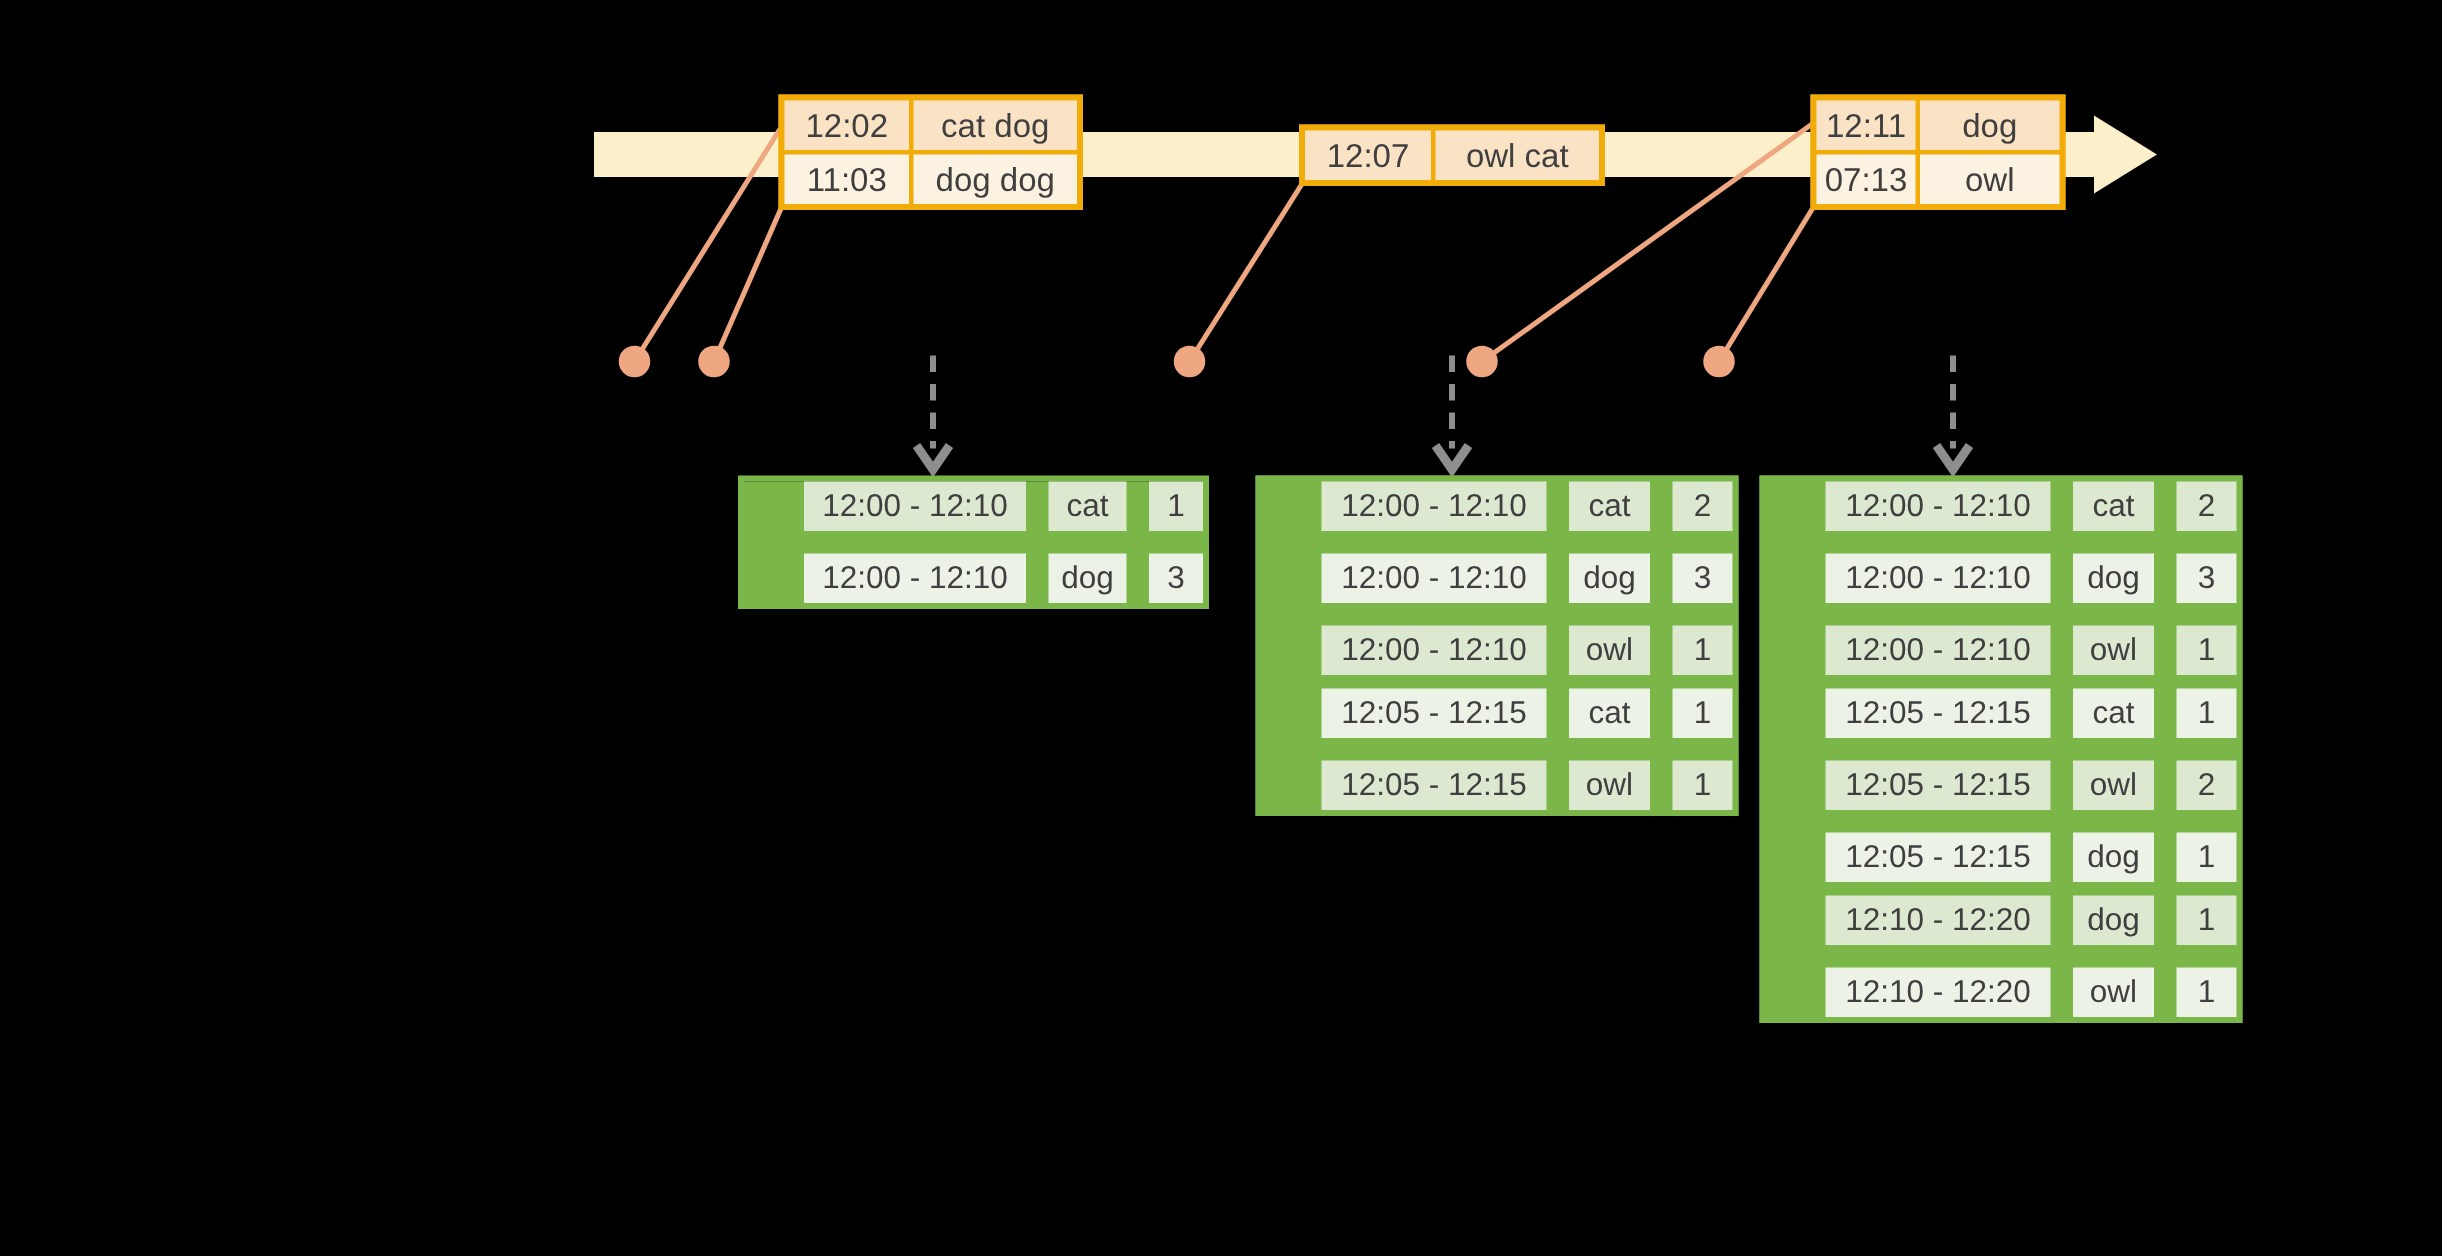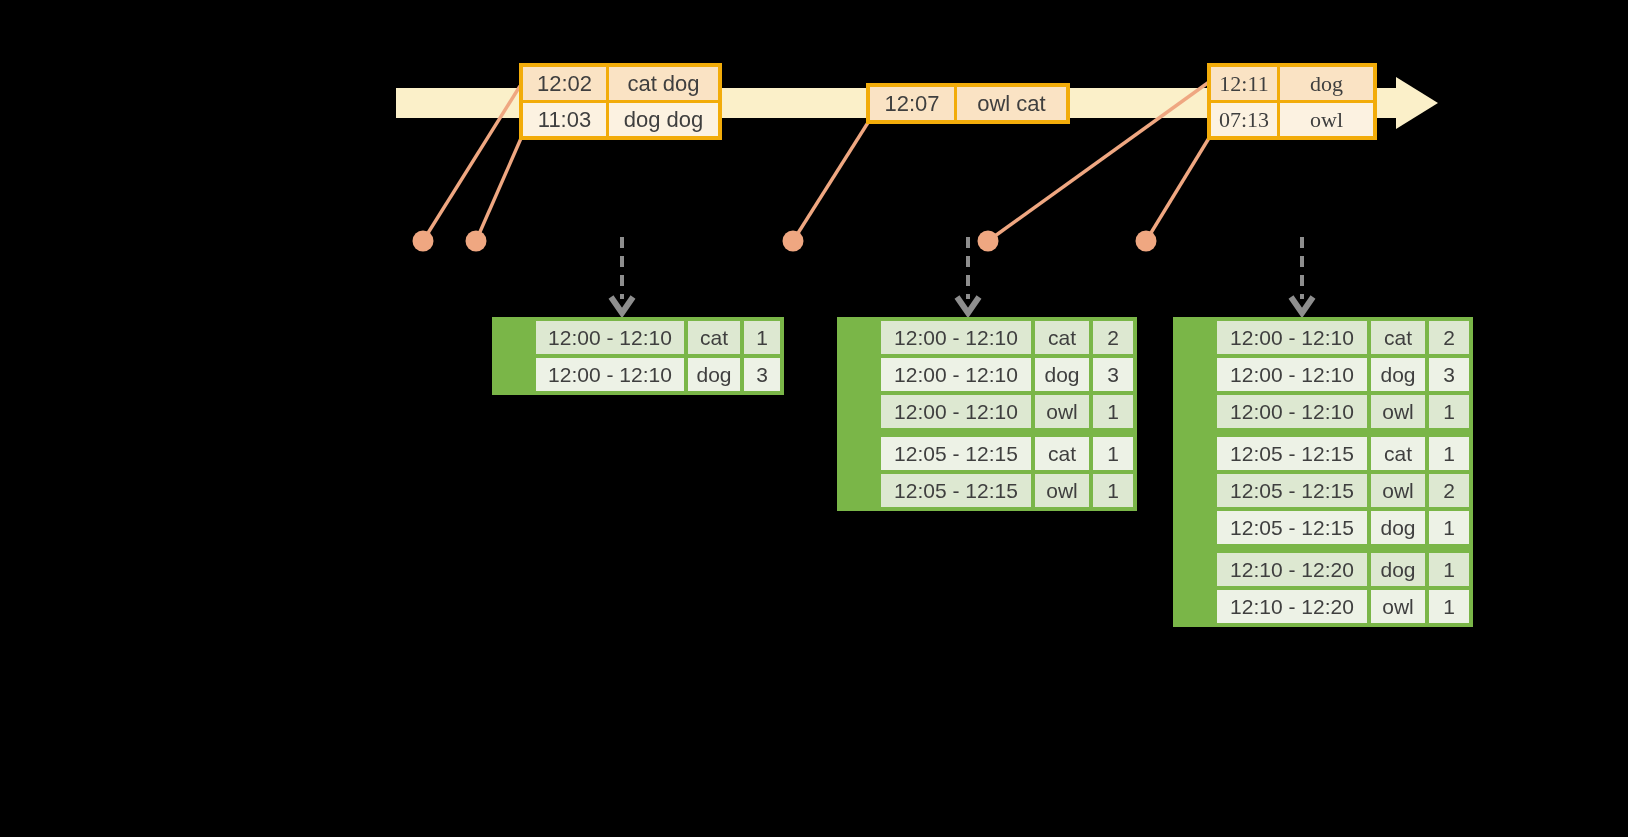--- a/index.html
+++ b/index.html
@@ -38,37 +38,37 @@
   .trigger-shaft{stroke:var(--trigger-arrow);stroke-width:4;stroke-dasharray:11 8;}
   .trigger-head{stroke:var(--trigger-arrow);stroke-width:6;fill:none;}
   
   .etable{
     position:absolute;display:grid;gap:3px;
     background:var(--event-border);border:4px solid var(--event-border);
     z-index:3;
   }
   #etable1{left:519px;top:63px;grid-template-columns:83px 109px;grid-auto-rows:33px;text-align:center;}
   #etable2{left:866px;top:83px;grid-template-columns:84px 109px;grid-auto-rows:33px;}
-  #etable3{left:1207px;top:63px;grid-template-columns:66px 93px;grid-auto-rows:33px;font-family:Liberation Serif, serif;}
+  #etable3{left:1207px;top:63px;grid-template-columns:66px 93px;grid-auto-rows:33px;}
   .ecell{
     display:flex;align-items:center;justify-content:center;
     font-size:22px;color:var(--text);white-space:nowrap;
   }
   .ecell.dark{background:var(--event-row-dark);}
   .ecell.light{background:var(--event-row-light);}
   
   .rtable{
     position:absolute;display:flex;flex-direction:column;gap:9px;
     background:var(--result-border);border:4px solid var(--result-border);
     z-index:3;
   }
   #rtable1{left:492px;top:317px;}
   #rtable2{left:837px;top:317px;}
   #rtable3{left:1173px;top:317px;}
-  .rgroup{display:grid;gap:4px;background:var(--result-border);padding-left:40px;}
+  .rgroup{display:grid;gap:15px;background:var(--result-border);padding-left:40px;}
   #rtable1 .rgroup{grid-template-columns:148px 52px 36px;}
   #rtable2 .rgroup{grid-template-columns:150px 54px 40px;}
   #rtable3 .rgroup{grid-template-columns:150px 54px 40px;}
   .rcell{
     height:33px;display:flex;align-items:center;justify-content:center;
     font-size:21px;color:var(--text);white-space:nowrap;
   }
   .rcell.dark{background:var(--result-row-dark);}
   .rcell.light{background:var(--result-row-light);}
 </style>

